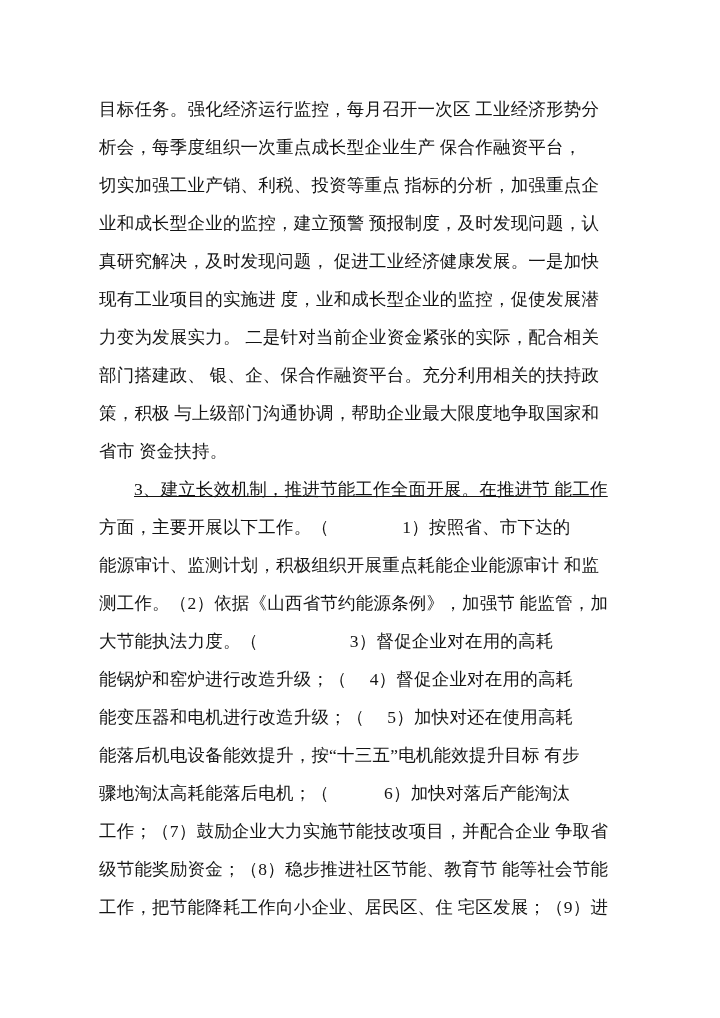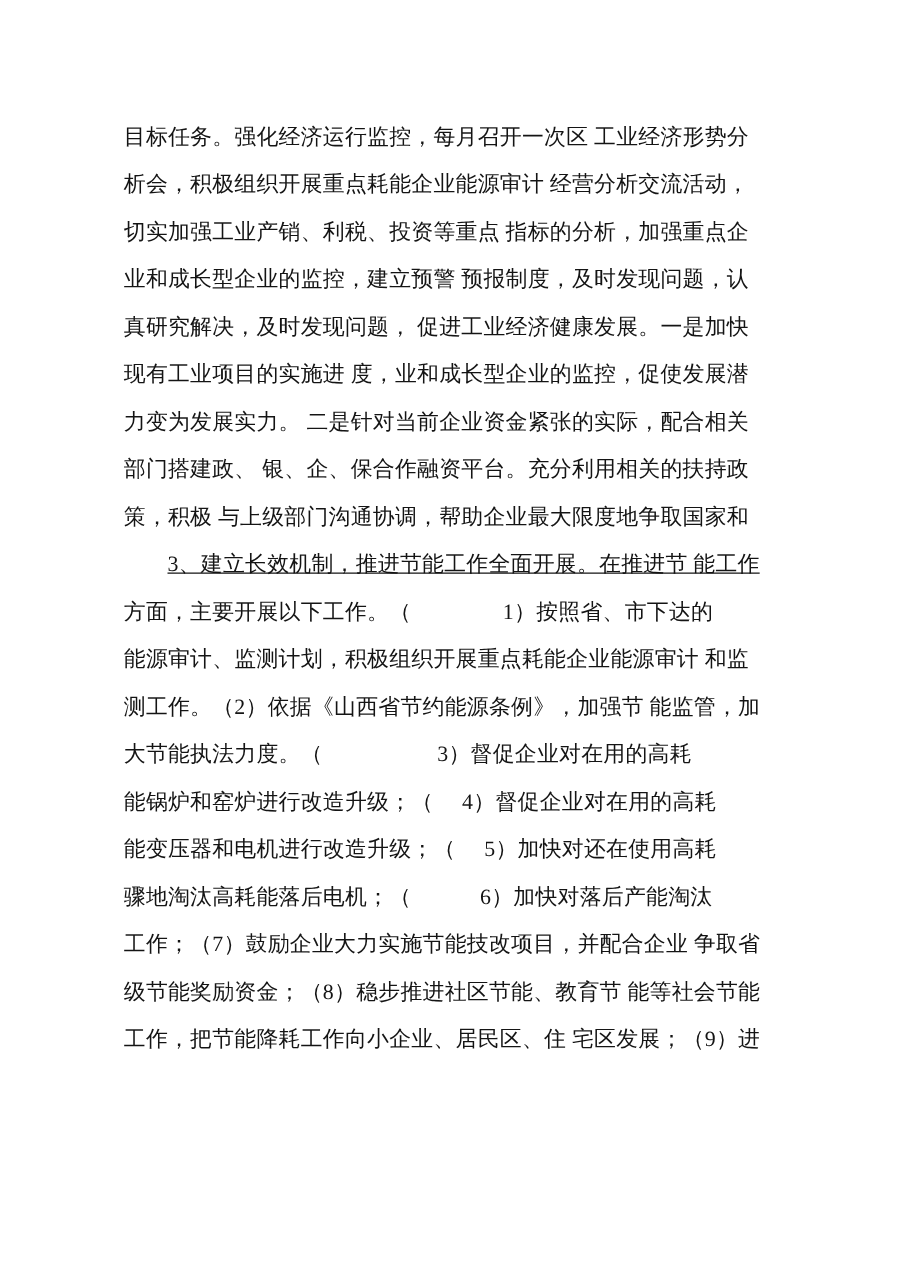--- a/index.html
+++ b/index.html
@@ -39,33 +39,35 @@
     padding-left: 35px;
     text-decoration: underline;
   }
 </style>
 </head>
 <body>
 
 <div class="page">
   <div class="textblock">
     <div class="line">目标任务。强化经济运行监控，每月召开一次区 工业经济形势分</div>
-    <div class="line">析会，积极组织开展重点耗能企业能源审计 经营分析交流活动，</div>
+    <div class="line">析会，每季度组织一次重点成长型企业生产 保合作融资平台，</div>
     <div class="line">切实加强工业产销、利税、投资等重点 指标的分析，加强重点企</div>
     <div class="line">业和成长型企业的监控，建立预警 预报制度，及时发现问题，认</div>
     <div class="line">真研究解决，及时发现问题， 促进工业经济健康发展。一是加快</div>
     <div class="line">现有工业项目的实施进 度，业和成长型企业的监控，促使发展潜</div>
     <div class="line">力变为发展实力。 二是针对当前企业资金紧张的实际，配合相关</div>
     <div class="line">部门搭建政、 银、企、保合作融资平台。充分利用相关的扶持政</div>
     <div class="line">策，积极 与上级部门沟通协调，帮助企业最大限度地争取国家和</div>
+    <div class="line">省市 资金扶持。</div>
     <div class="line indent">3、建立长效机制，推进节能工作全面开展。在推进节 能工作</div>
     <div class="line">方面，主要开展以下工作。（                1）按照省、市下达的</div>
     <div class="line">能源审计、监测计划，积极组织开展重点耗能企业能源审计 和监</div>
     <div class="line">测工作。（2）依据《山西省节约能源条例》，加强节 能监管，加</div>
     <div class="line">大节能执法力度。（                    3）督促企业对在用的高耗</div>
     <div class="line">能锅炉和窑炉进行改造升级；（     4）督促企业对在用的高耗</div>
     <div class="line">能变压器和电机进行改造升级；（     5）加快对还在使用高耗</div>
+    <div class="line">能落后机电设备能效提升，按“十三五”电机能效提升目标 有步</div>
     <div class="line">骤地淘汰高耗能落后电机；（            6）加快对落后产能淘汰</div>
     <div class="line">工作；（7）鼓励企业大力实施节能技改项目，并配合企业 争取省</div>
     <div class="line">级节能奖励资金；（8）稳步推进社区节能、教育节 能等社会节能</div>
     <div class="line">工作，把节能降耗工作向小企业、居民区、住 宅区发展；（9）进</div>
   </div>
 </div>
 
 </body></html>

